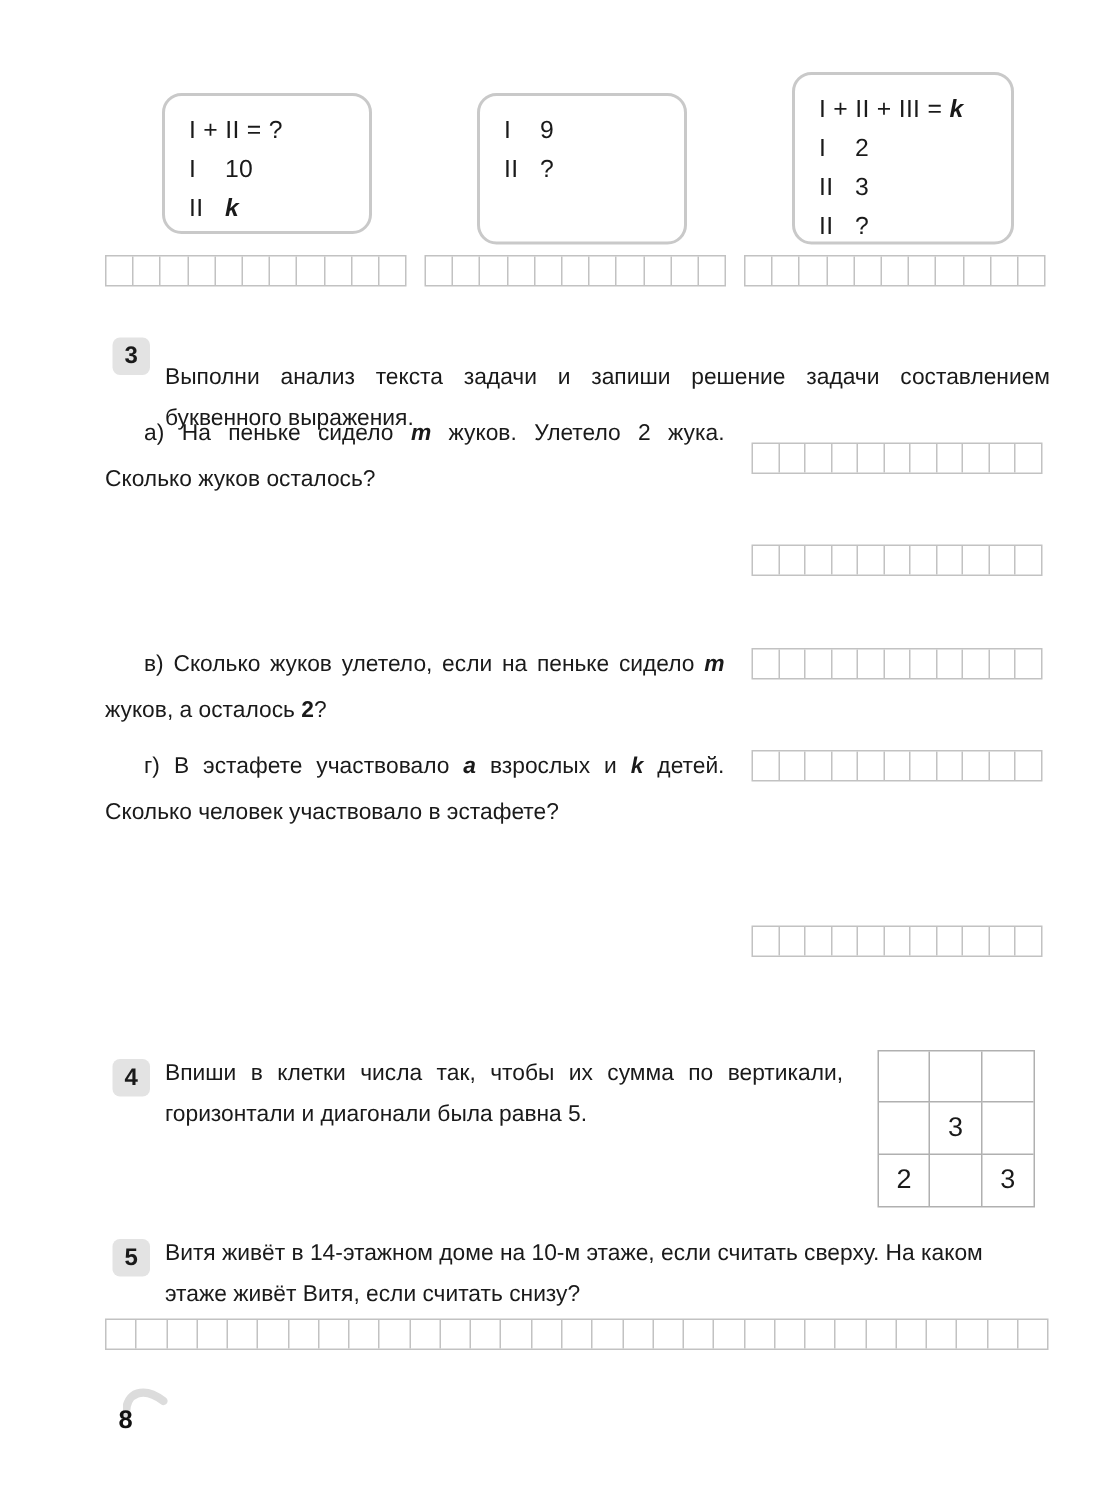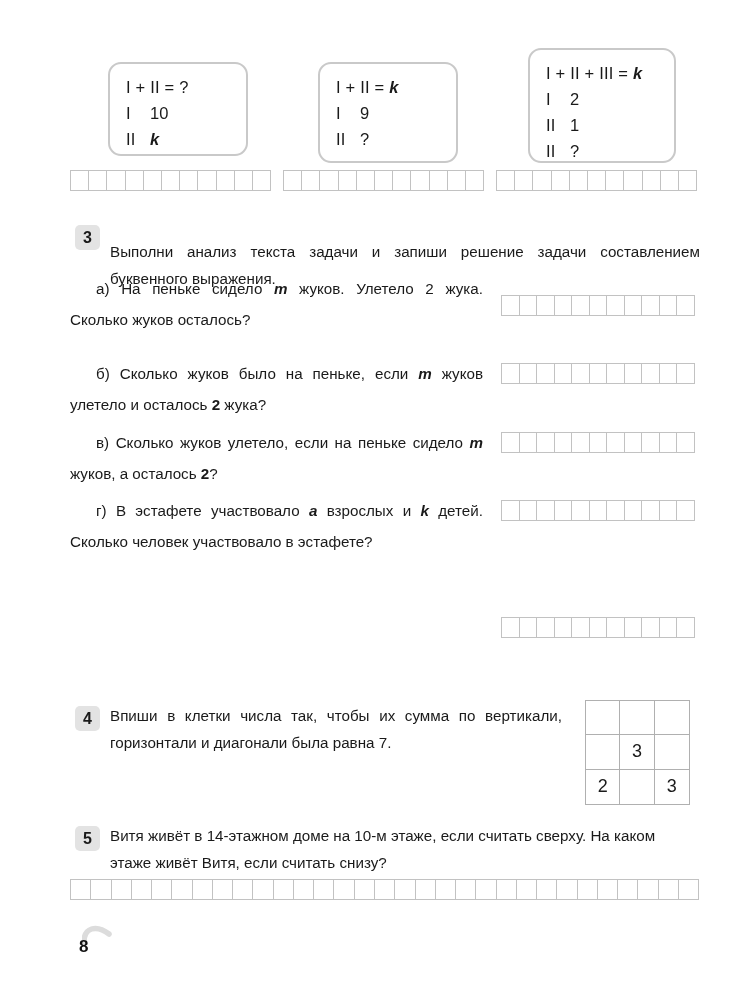--- a/index.html
+++ b/index.html
@@ -170,28 +170,27 @@
 
 <div class="page">
 
   <div class="cards-row">
     <div class="card card-1" id="card-0">
         <div class="card-line"><span>I + II = ?</span></div>
         <div class="card-line"><span>I    10</span></div>
         <div class="card-line"><span>II   </span><span class="var">k</span></div>
       </div>
     <div class="card card-2" id="card-1">
-        <div class="card-line"><span>I + II = </span><span class="var">k</span></div>
         <div class="card-line"><span>I    9</span></div>
         <div class="card-line"><span>II   ?</span></div>
       </div>
     <div class="card card-3" id="card-2">
         <div class="card-line"><span>I + II + III = </span><span class="var">k</span></div>
         <div class="card-line"><span>I    2</span></div>
-        <div class="card-line"><span>II   1</span></div>
+        <div class="card-line"><span>II   3</span></div>
         <div class="card-line"><span>II   ?</span></div>
       </div>
   </div>
 
   <div class="strip strip-top strip-top-1" id="top-strip-0">
       <div class="cell"></div>
       <div class="cell"></div>
       <div class="cell"></div>
       <div class="cell"></div>
       <div class="cell"></div>
@@ -240,21 +239,20 @@
       <div class="cell"></div>
       <div class="cell"></div>
       <div class="cell"></div>
       <div class="cell"></div>
       <div class="cell"></div>
       <div class="cell"></div>
       <div class="cell"></div>
       <div class="cell"></div>
     </div>
 
-  <div class="subitem" style="top:358px;" id="sub-1"><span class="indent"></span><span>б)</span> <span>Сколько жуков было на пеньке, если <span class="var">m</span> жуков улетело и осталось <span class="b">2</span> жука?</span></div>
   <div class="strip strip-ans" style="top:363px;" id="ans-1">
       <div class="cell"></div>
       <div class="cell"></div>
       <div class="cell"></div>
       <div class="cell"></div>
       <div class="cell"></div>
       <div class="cell"></div>
       <div class="cell"></div>
       <div class="cell"></div>
       <div class="cell"></div>
@@ -300,21 +298,21 @@
       <div class="cell"></div>
       <div class="cell"></div>
       <div class="cell"></div>
       <div class="cell"></div>
       <div class="cell"></div>
       <div class="cell"></div>
       <div class="cell"></div>
     </div>
 
   <div class="badge" style="left:75px; top:706px;">4</div>
-  <div class="ex-text justify" style="left:110px; top:703px; width:452px;">Впиши в клетки числа так, чтобы их сумма по вертикали, горизонтали и диагонали была равна 7.</div>
+  <div class="ex-text justify" style="left:110px; top:703px; width:452px;">Впиши в клетки числа так, чтобы их сумма по вертикали, горизонтали и диагонали была равна 5.</div>
 
   <div class="magic" id="magic-grid">
       <div class="mcell"></div>
       <div class="mcell"></div>
       <div class="mcell"></div>
       <div class="mcell"></div>
       <div class="mcell">3</div>
       <div class="mcell"></div>
       <div class="mcell">2</div>
       <div class="mcell"></div>

